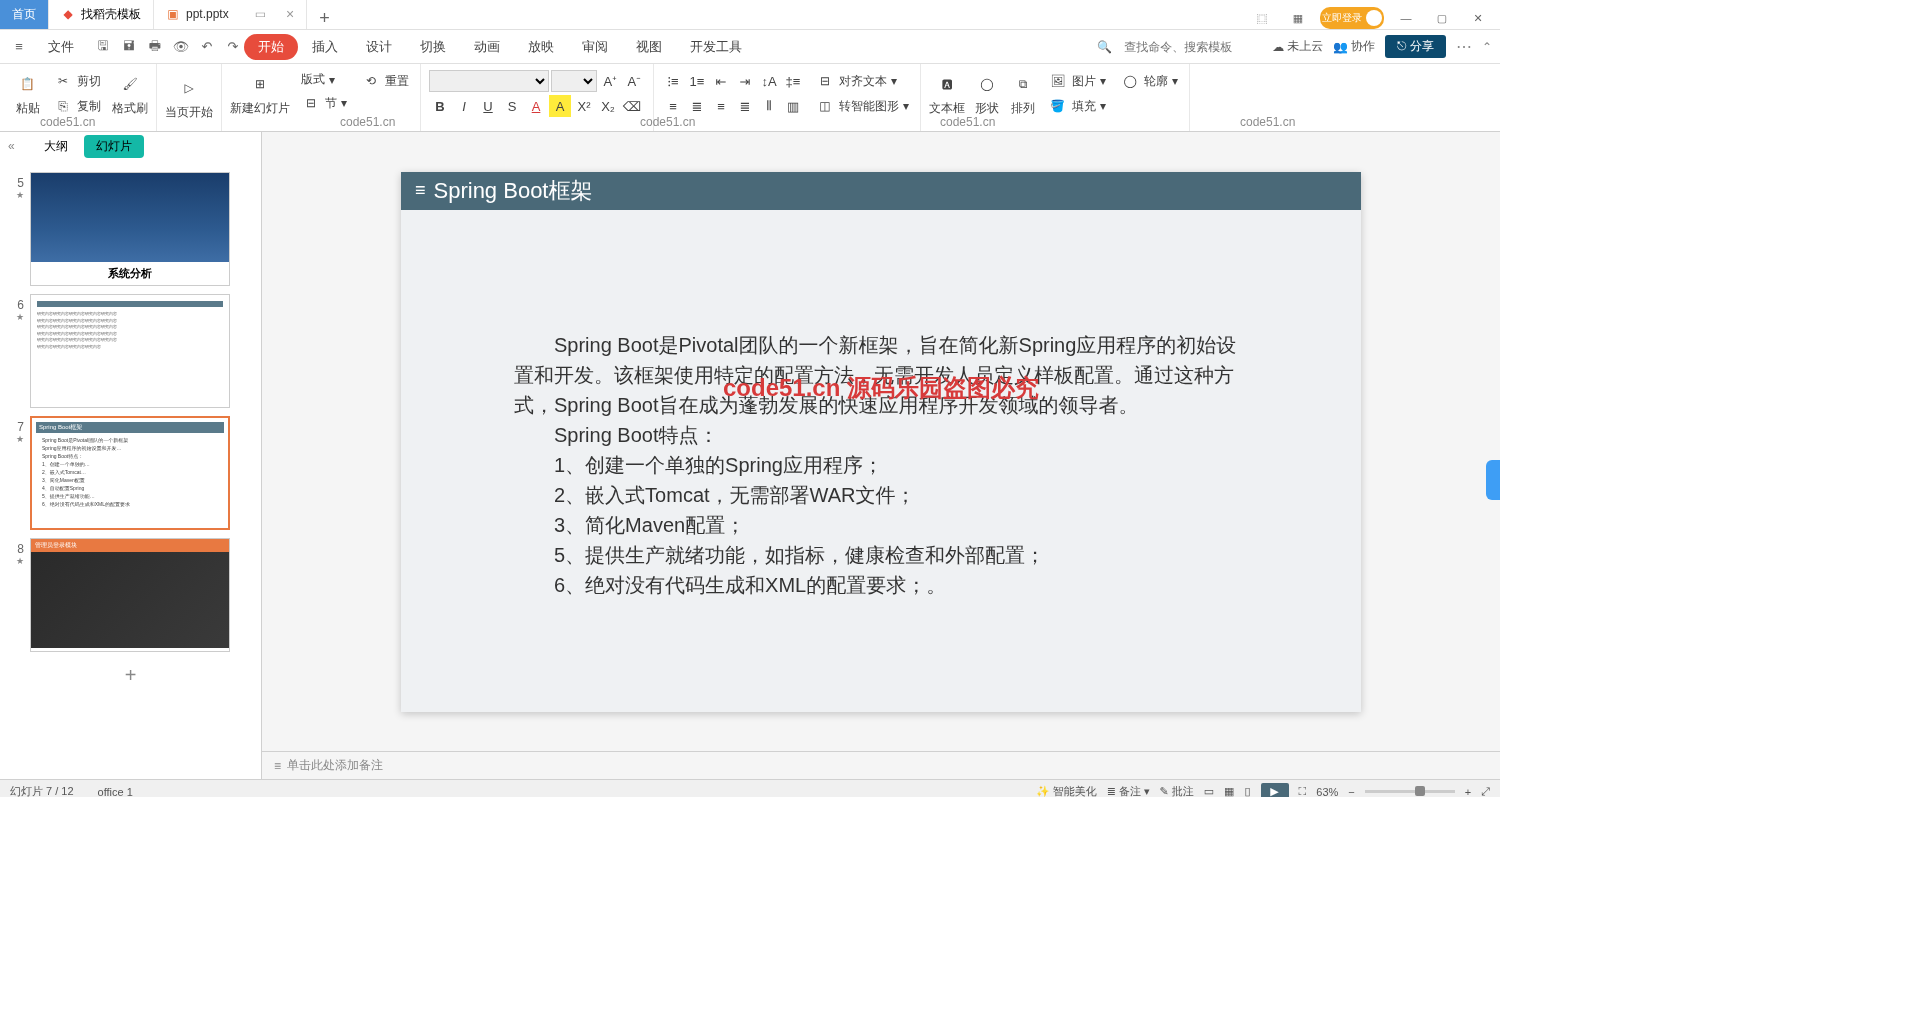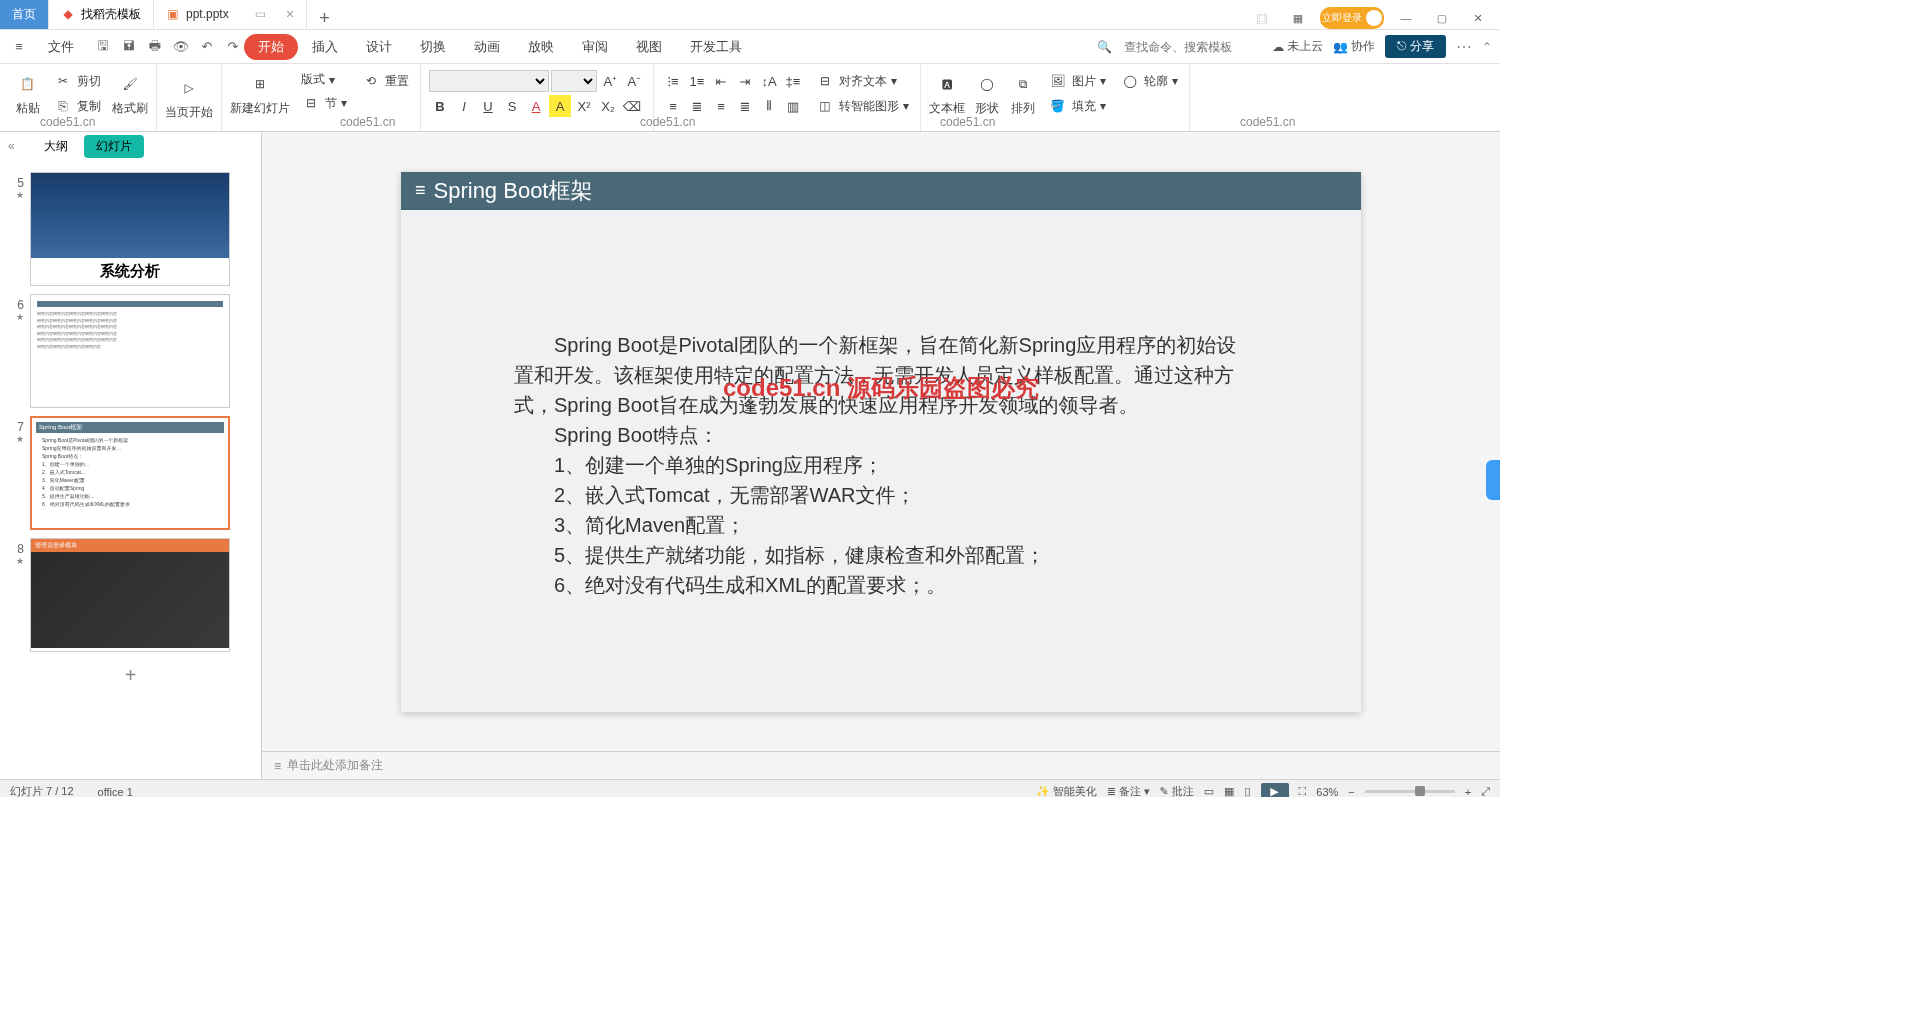--- a/index.html
+++ b/index.html
@@ -41,21 +41,21 @@
 .side-collapse{width:20px;color:#888;}
 .side-tab{padding:3px 12px;cursor:pointer;}
 .side-tab.active{background:#14b8a6;border-radius:4px;}
 .thumbs{flex:1;overflow-y:auto;padding:8px 0;}
 .thumb-wrap{display:flex;align-items:flex-start;padding:4px 8px;}
 .thumb-num{width:22px;font-size:12px;color:#666;text-align:right;padding-right:6px;padding-top:4px;}
 .thumb-star{font-size:9px;color:#888;}
 .thumb{width:200px;height:114px;border:1px solid #ccc;background:#fff;font-size:7px;overflow:hidden;position:relative;cursor:pointer;}
 .thumb.sel{border:2px solid #e87941;}
 .thumb5{background:linear-gradient(180deg,#1a3d6b 0%,#2d5a8f 50%,#4a7bb5 100%);}
-.thumb5-label{position:absolute;bottom:0;left:0;right:0;background:#fff;text-align:center;padding:4px;font-size:15px;font-weight:bold;}
+.thumb5-label{position:absolute;bottom:0;left:0;right:0;background:#fff;text-align:center;padding:4px;font-size:11px;font-weight:bold;}
 .thumb6{padding:6px;}
 .thumb6-hdr{background:#5a7a8a;height:6px;margin-bottom:4px;}
 .thumb6 p{font-size:4px;color:#666;line-height:1.4;margin:1px 0;}
 .thumb7{padding:4px;}
 .thumb7-hdr{background:#5a7a8a;color:#fff;font-size:6px;padding:1px 3px;margin-bottom:4px;}
 .thumb7 p{font-size:5px;color:#444;line-height:1.4;margin:1px 6px;}
 .thumb8-bar{background:#e87941;color:#fff;font-size:6px;padding:2px 4px;}
 .thumb8-body{height:96px;background:linear-gradient(135deg,#2a2a2a 0%,#3a3a3a 100%);position:relative;}
 .thumb-add{text-align:center;padding:8px;color:#888;font-size:20px;cursor:pointer;}
 .canvas-area{flex:1;background:#f5f5f5;display:flex;flex-direction:column;position:relative;}

